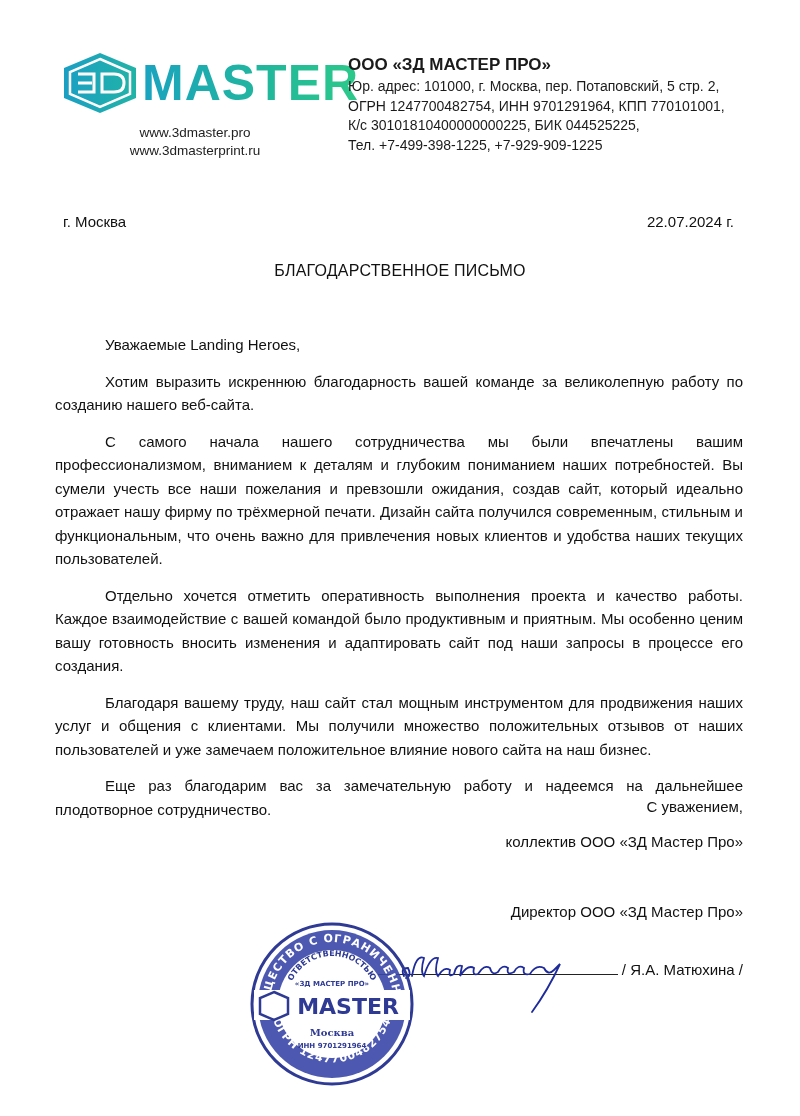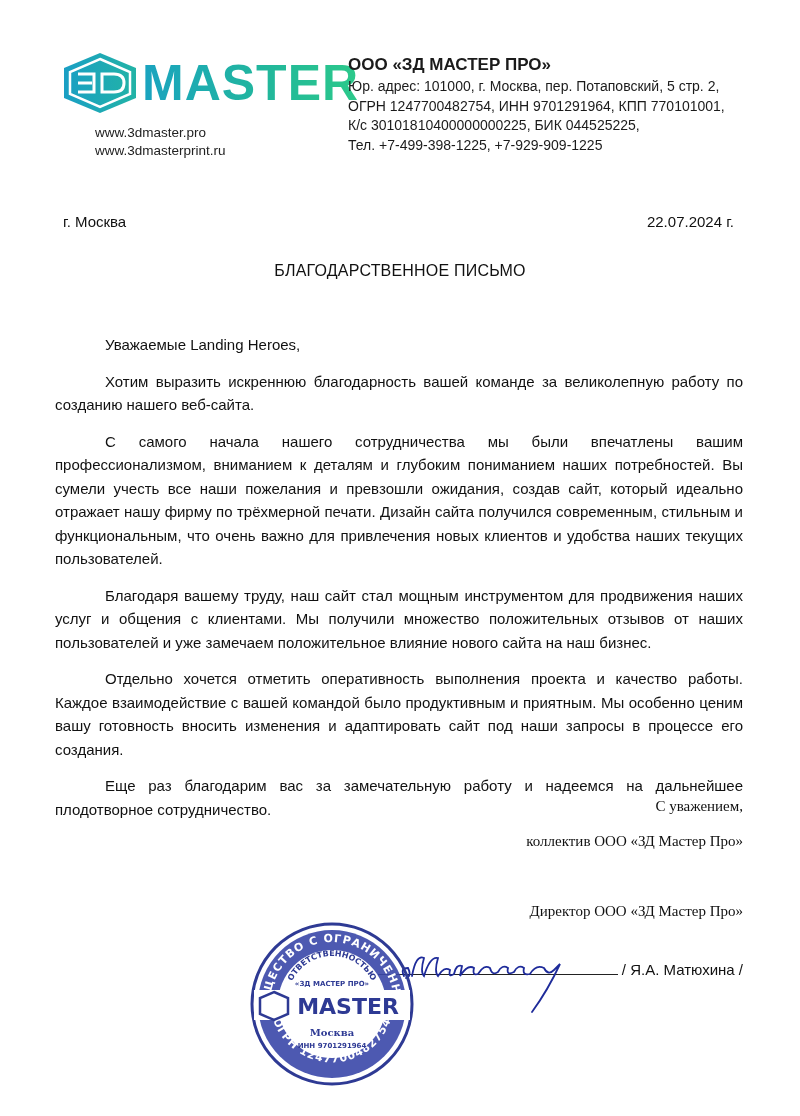--- a/index.html
+++ b/index.html
@@ -4,34 +4,34 @@
 <style>
   html, body { margin: 0; padding: 0; background: #ffffff; }
   body { width: 800px; height: 1116px; position: relative; overflow: hidden;
          font-family: "Liberation Sans", "DejaVu Sans", sans-serif; color: #111; }
   .abs { position: absolute; }
   
   .logo { left: 62px; top: 52px; width: 276px; height: 62px; }
   .logo-text { left: 142px; top: 55px; font-size: 50px; font-weight: bold; letter-spacing: 1px;
                background: linear-gradient(90deg, #1aa3c0 0%, #22b89a 60%, #2cc98a 100%);
                -webkit-background-clip: text; background-clip: text; color: transparent; line-height: 56px; }
-  .contacts { left: 95px; top: 124px; width: 200px; text-align: left; font-size: 13.5px; line-height: 18px; color: #222; }
+  .contacts { left: 95px; top: 124px; width: 200px; text-align: center; font-size: 13.5px; line-height: 18px; color: #222; }
   
   .req { left: 348px; top: 54px; width: 420px; font-size: 14px; line-height: 19.5px; color: #1b1b1b; }
   .req .org { font-weight: bold; font-size: 17px; line-height: 22px; margin-bottom: 1px; }
   
   .city { left: 63px; top: 213px; font-size: 15px; }
   .date { right: 66px; top: 213px; font-size: 15px; }
   .title { left: 0; width: 800px; top: 262px; text-align: center; font-weight: normal; font-size: 16px; letter-spacing: 0.2px; }
   
   .body { left: 55px; width: 688px; top: 333px; font-size: 15px; line-height: 23.5px; }
   .body p { margin: 0 0 13px 0; text-align: justify; text-indent: 50px; }
   .body p.greet { }
   
-  .right { right: 57px; text-align: left; font-size: 15px; font-family: Liberation Serif, serif; }
+  .right { right: 57px; text-align: left; font-size: 15px; }
   .regards { top: 798px; }
   .team { top: 833px; }
   .director { top: 903px; }
   .sigline { left: 378px; top: 974px; width: 240px; border-bottom: 1px solid #222; height: 0; }
   .signame { right: 57px; top: 961px; font-size: 15px; }
   .signature { left: 398px; top: 946px; width: 210px; height: 70px; }
   .stamp { left: 248px; top: 920px; width: 168px; height: 168px; }
 </style>
 </head>
 <body>
@@ -66,22 +66,22 @@
 </div>
 
 <div class="abs city">г. Москва</div>
 <div class="abs date">22.07.2024 г.</div>
 <div class="abs title">БЛАГОДАРСТВЕННОЕ ПИСЬМО</div>
 
 <div class="abs body">
   <p class="greet">Уважаемые Landing Heroes,</p>
   <p>Хотим выразить искреннюю благодарность вашей команде за великолепную работу по созданию нашего веб-сайта.</p>
   <p>С самого начала нашего сотрудничества мы были впечатлены вашим профессионализмом, вниманием к деталям и глубоким пониманием наших потребностей. Вы сумели учесть все наши пожелания и превзошли ожидания, создав сайт, который идеально отражает нашу фирму по трёхмерной печати. Дизайн сайта получился современным, стильным и функциональным, что очень важно для привлечения новых клиентов и удобства наших текущих пользователей.</p>
+  <p>Отдельно хочется отметить оперативность выполнения проекта и качество работы. Каждое взаимодействие с вашей командой было продуктивным и приятным. Мы особенно ценим вашу готовность вносить изменения и адаптировать сайт под наши запросы в процессе его создания.</p>
   <p>Благодаря вашему труду, наш сайт стал мощным инструментом для продвижения наших услуг и общения с клиентами. Мы получили множество положительных отзывов от наших пользователей и уже замечаем положительное влияние нового сайта на наш бизнес.</p>
-  <p>Отдельно хочется отметить оперативность выполнения проекта и качество работы. Каждое взаимодействие с вашей командой было продуктивным и приятным. Мы особенно ценим вашу готовность вносить изменения и адаптировать сайт под наши запросы в процессе его создания.</p>
   <p>Еще раз благодарим вас за замечательную работу и надеемся на дальнейшее плодотворное сотрудничество.</p>
 </div>
 
 <div class="abs right regards">С уважением,</div>
 <div class="abs right team">коллектив  ООО «ЗД Мастер Про»</div>
 <div class="abs right director">Директор ООО «ЗД Мастер Про»</div>
 
 <div class="abs sigline"></div>
 <div class="abs signame">/ Я.А. Матюхина /</div>
 

